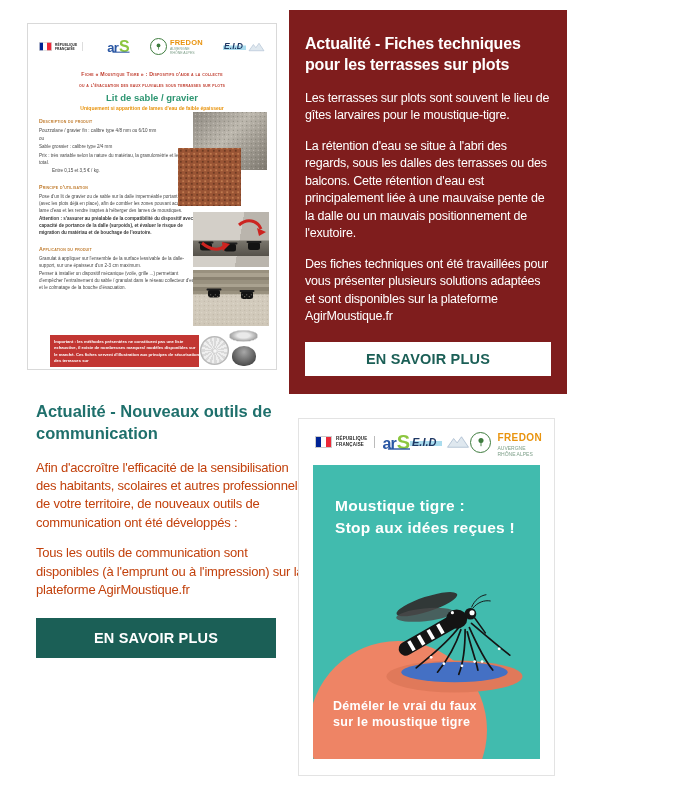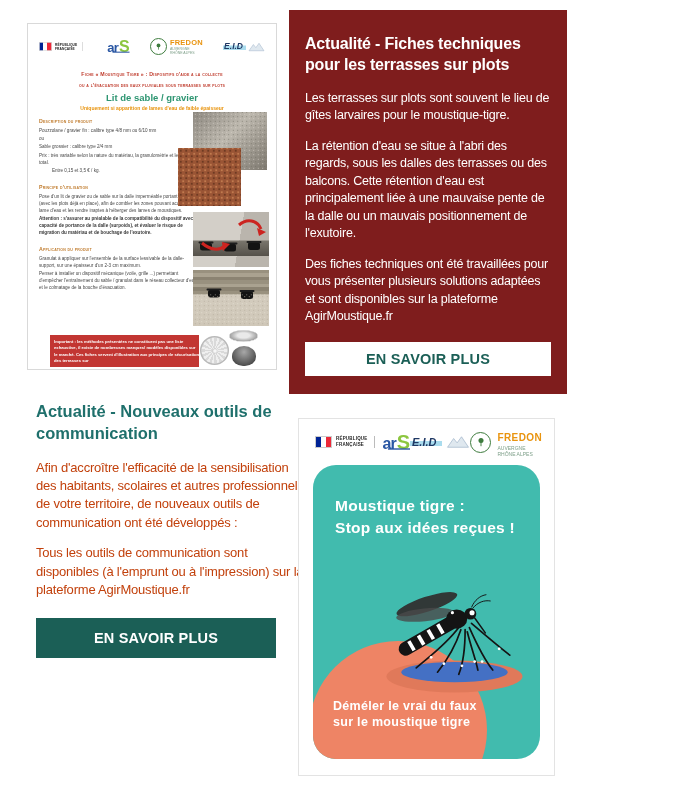--- a/index.html
+++ b/index.html
@@ -112,21 +112,21 @@
   .booklet-logos .logo-rf { gap:4px; padding-right:6px; }
   .booklet-logos .ars-prefix { font-size:16px; }
   .booklet-logos .ars-s { font-size:20px; }
   .booklet-logos .ars-bar { width:22px; height:2px; margin:0 0 4px -22px; }
   .booklet-logos .eid-name { font-size:11px; padding-bottom:1px; }
   .booklet-logos .fredon-circle { width:19px; height:19px; border-width:1.5px; }
   .booklet-logos .fredon-text .fredon-name { font-size:10px; }
   .booklet-logos .fredon-text .fredon-region { font-size:5px; }
 
   .booklet-panel { position:absolute; left:14px; right:14px; top:46px; bottom:16px;
-    background:#41bbae; overflow:hidden;border-radius:23px; }
+    background:#41bbae; overflow:hidden; }
   .booklet-title { position:absolute; left:22px; top:30px; color:#fff; font-weight:bold;
     font-size:15.5px; line-height:1.45; letter-spacing:.3px; white-space:nowrap; }
   .booklet-title span { display:block; }
   .orange-circle { position:absolute; left:-4px; top:176px; width:178px; height:178px;
     border-radius:50%; background:#ee8465; }
   .booklet-badge { position:absolute; left:20px; top:233px; width:158px; color:#fff;
     font-weight:bold; font-size:12.5px; line-height:1.3; letter-spacing:.3px; }
   .mosquito-svg { position:absolute; left:48px; top:100px; width:170px; height:140px; }
 </style>
 </head>

